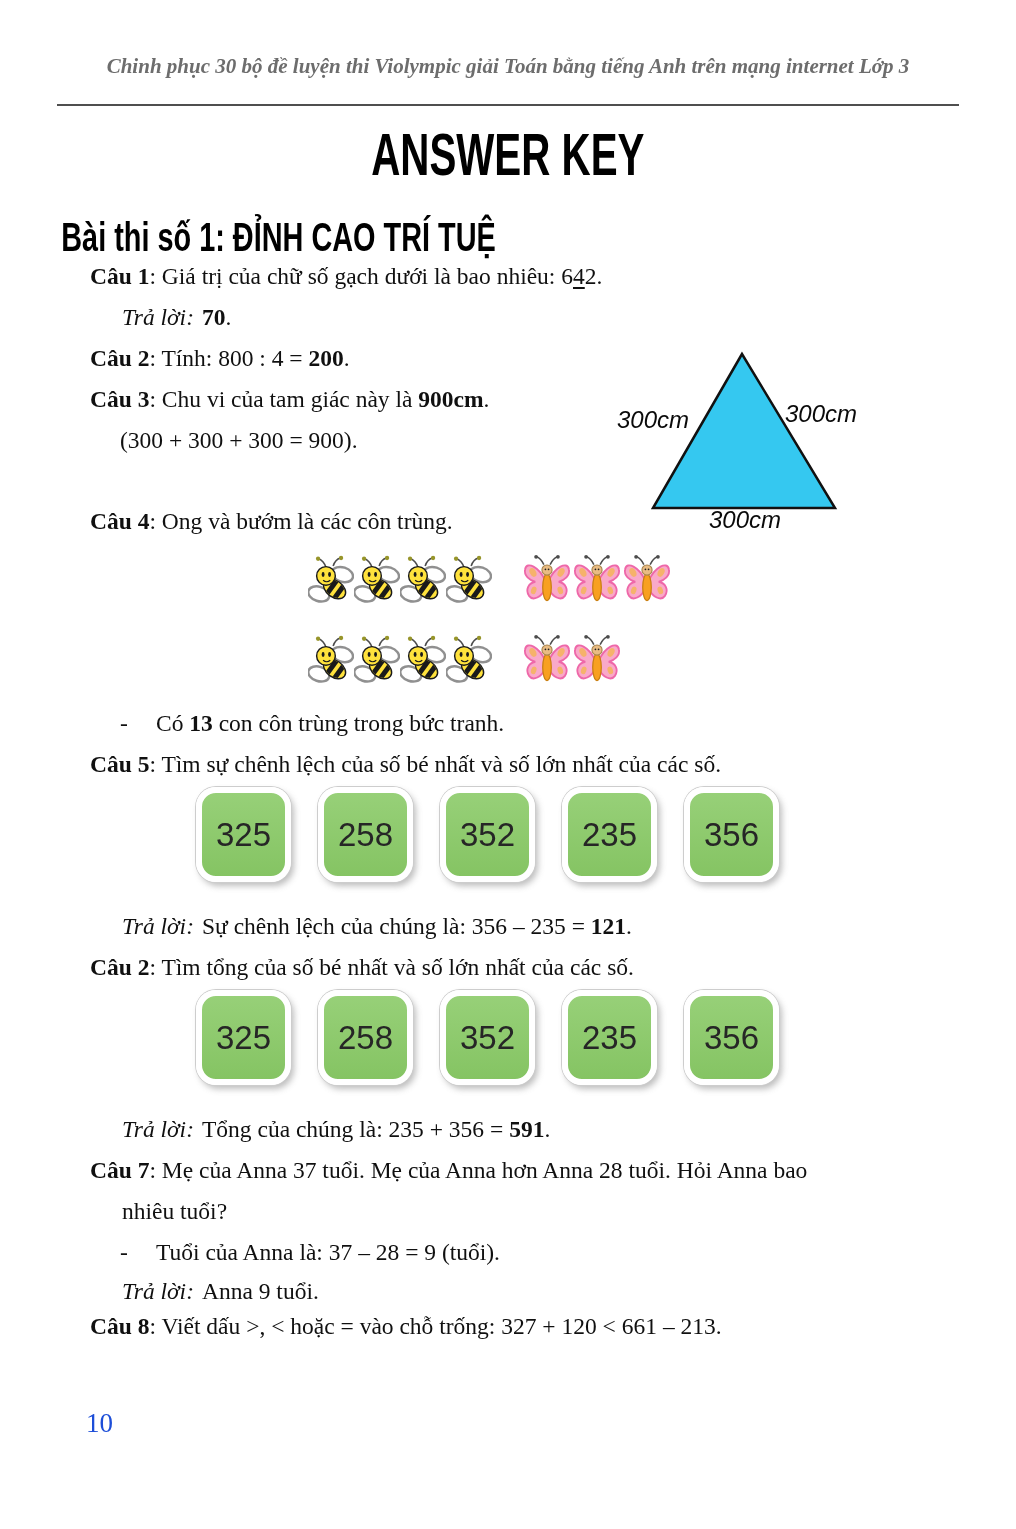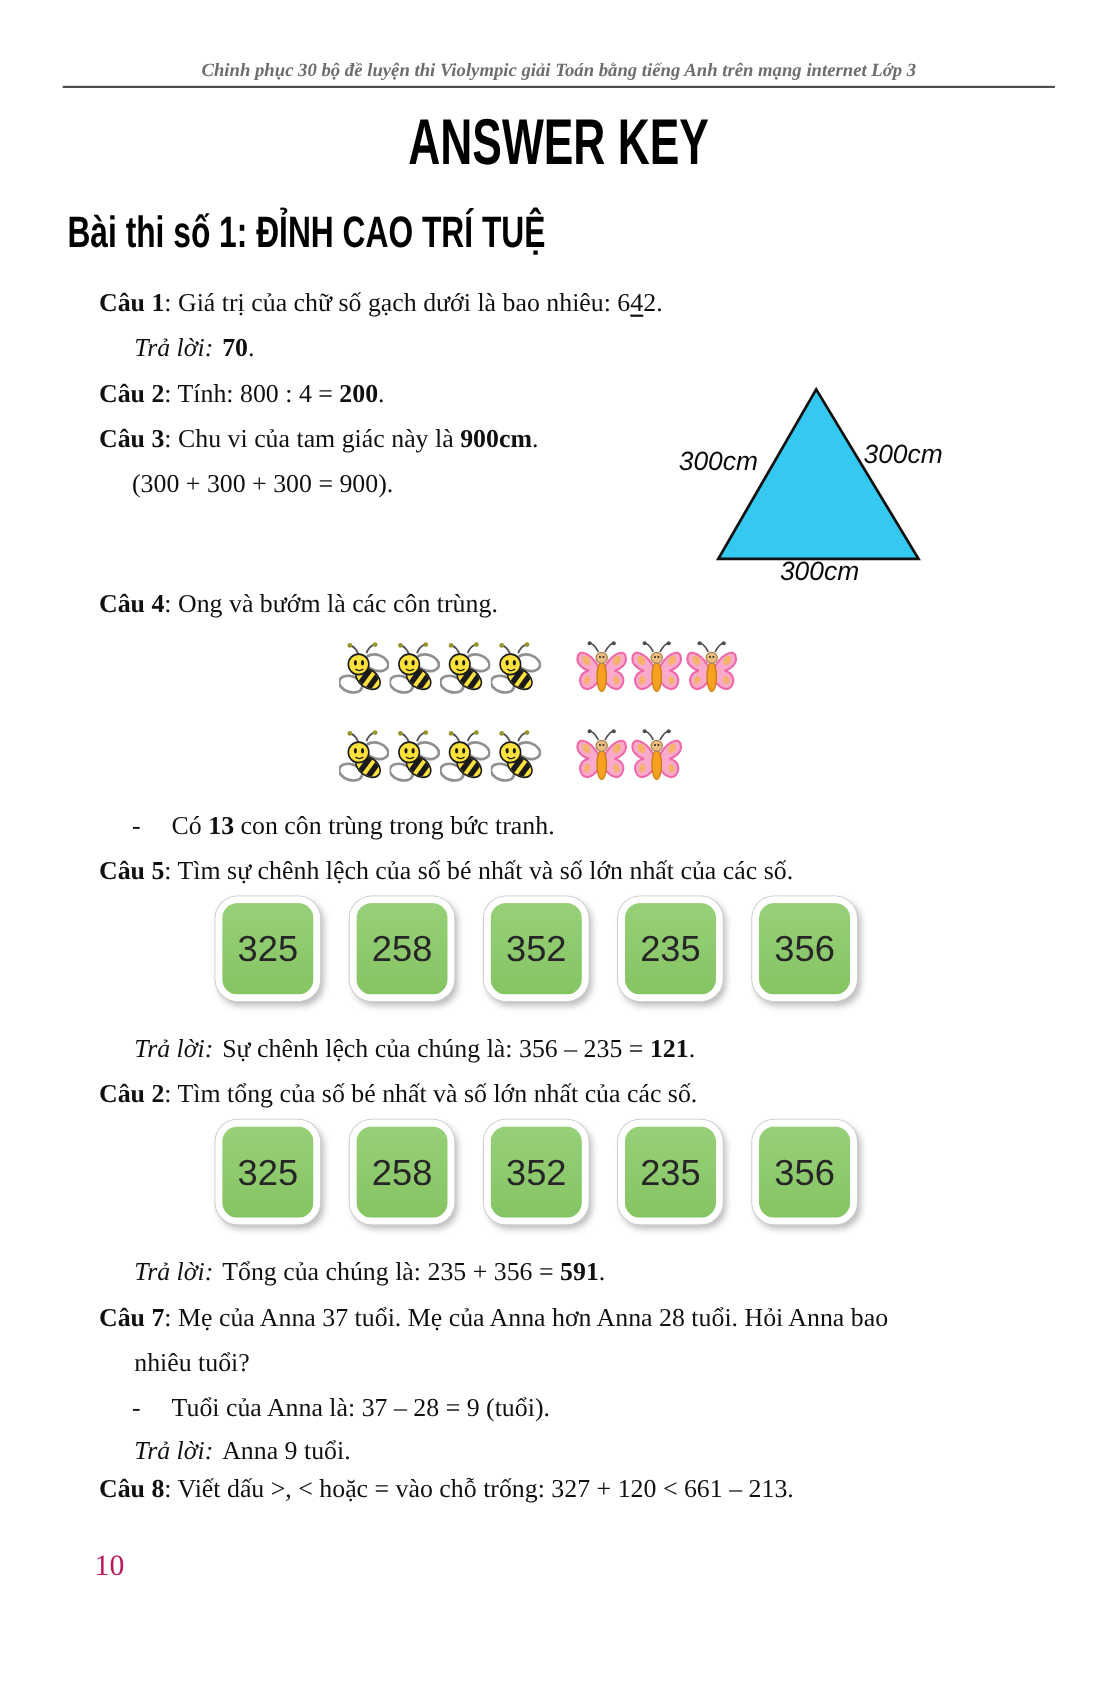--- a/index.html
+++ b/index.html
@@ -2,44 +2,44 @@
 <html><head>
 <meta charset="utf-8">
 <style>
   html,body{margin:0;padding:0;background:#fff;}
   .page{
     position:relative;width:1016px;height:1529px;background:#fff;overflow:hidden;
     font-family:"Liberation Serif","DejaVu Serif",serif;color:#101010;
   }
   
   .running-head{
-    margin:0 57px;padding-top:54px;padding-bottom:4px;
+    margin:0 57px;padding-top:54px;padding-bottom:25px;
     border-bottom:2px solid #4f4f4f;text-align:center;
-    font-style:italic;font-weight:bold;font-size:17px;color:#6d6d6d;
+    font-style:italic;font-weight:bold;font-size:21px;color:#6d6d6d;
     font-family:"Liberation Serif","DejaVu Serif",serif;white-space:nowrap;
   }
   
   .doc-title{margin-top:16px;text-align:center;font-family:"Liberation Sans","DejaVu Sans",sans-serif;
     font-weight:700;font-size:56px;color:#000;}
   .doc-title .condense{display:inline-block;transform:scale(0.72,1.05);transform-origin:center;}
   .doc-subtitle{margin-top:30px;text-align:left;font-family:"Liberation Sans","DejaVu Sans",sans-serif;
     font-weight:700;font-size:37px;color:#000;}
   .doc-subtitle .condense{display:inline-block;transform:scale(0.78,1.08);transform-origin:center;}
   
   .content{position:absolute;left:90px;top:256px;width:912px;font-size:23.5px;}
   p.line{margin:0;line-height:41px;}
   .qlabel{font-weight:bold;}
   .tl{margin-right:8px;}
   .indent{padding-left:32px;}
   .calc{padding-left:30px;}
   .note{padding-left:30px;}
   .dash{display:inline-block;width:36px;}
   .u{text-decoration:underline;text-underline-offset:3px;}
   .wrap-indent{padding-left:32px;}
-  #q4{margin-top:68px;}
+  #q4{margin-top:40px;}
   #note4{margin-top:5px;}
   #ans5{margin-top:24px;}
   #ans6{margin-top:24px;}
   #ans7{margin-top:-2px;}
   #q8{margin-top:-6px;}
   
   .triangle-wrap{position:absolute;left:609px;top:348px;width:312px;height:200px;}
   .tri-label{position:absolute;font-family:"Liberation Sans","DejaVu Sans",sans-serif;
     font-style:italic;font-size:24px;color:#0a0a0a;white-space:nowrap;}
   .tri-left{left:8px;top:58px;}
@@ -55,21 +55,21 @@
   
   .box-row{display:flex;gap:27px;margin-left:106px;margin-top:2px;}
   .num-box{
     width:83px;height:83px;border:6px solid #fff;border-radius:20px;
     background:linear-gradient(#97d078,#85c463);
     box-shadow:0 0 0 1px #cdcdcd, 3px 4px 6px rgba(110,110,110,.45);
     display:flex;align-items:center;justify-content:center;
     font-family:"Liberation Sans","DejaVu Sans",sans-serif;font-size:33px;color:#262626;
   }
   
-  .page-num{position:absolute;left:86px;top:1408px;font-size:27px;color:#be185d;}
+  .page-num{position:absolute;left:86px;top:1408px;font-size:27px;color:#1d4ed8;}
   .hidden-defs{position:absolute;width:0;height:0;overflow:hidden;}
 </style>
 </head>
 <body>
 
 <svg class="hidden-defs" aria-hidden="true">
   <defs>
     <symbol id="bee" viewBox="0 0 64 72">
       <path d="M25 17 Q22 8 15 5" fill="none" stroke="#4d4d4d" stroke-width="2.2"></path>
       <circle cx="14" cy="5" r="3" fill="#97952a"></circle>

